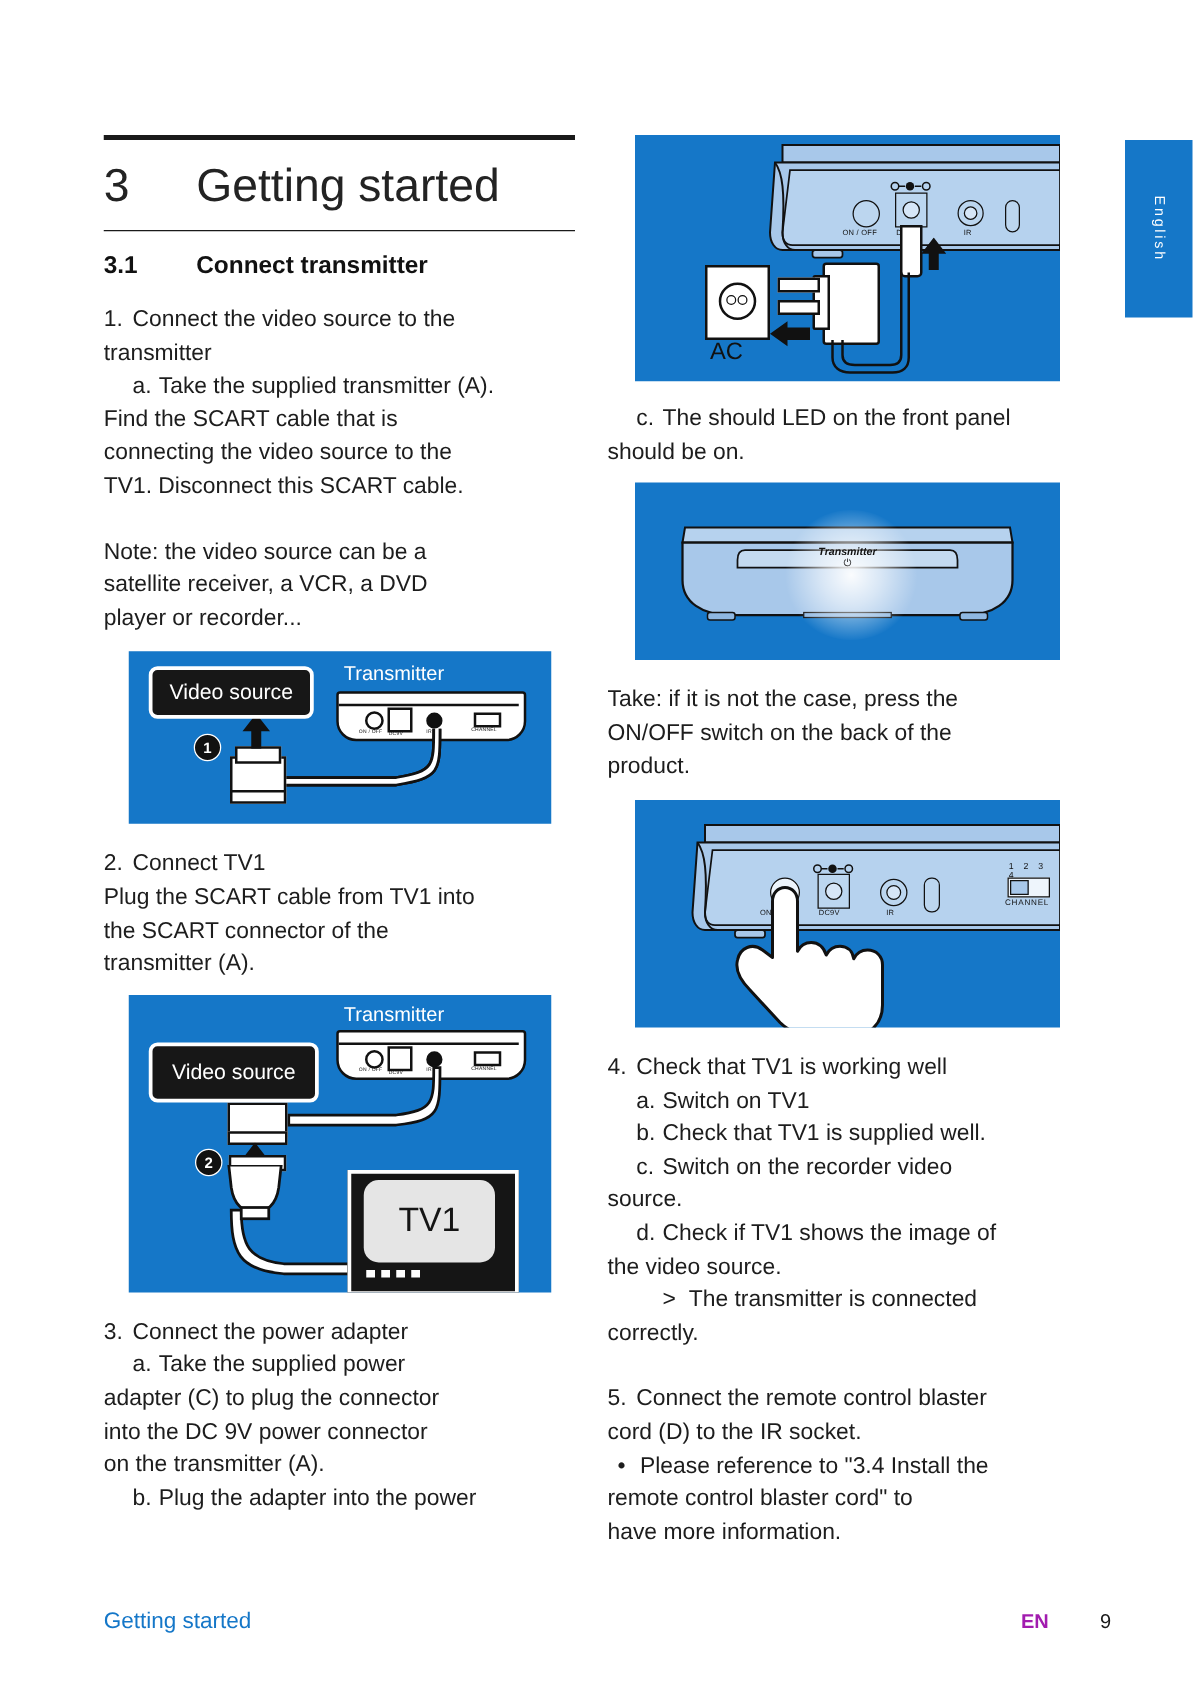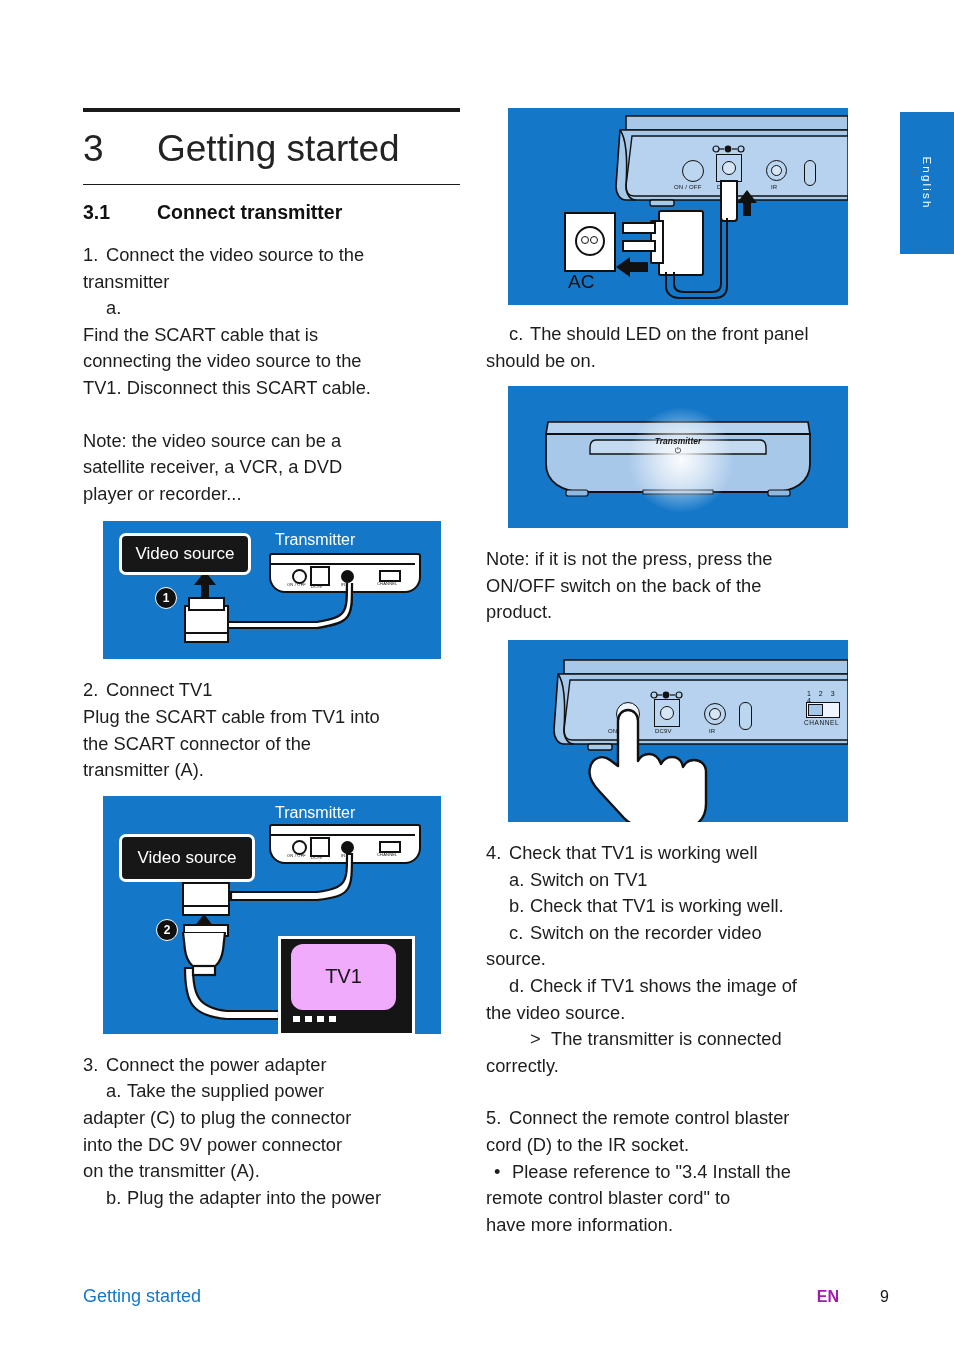--- a/index.html
+++ b/index.html
@@ -101,22 +101,22 @@
     position:absolute;left:2px;right:2px;top:2px;height:8px;
     border-bottom:2px solid #111;
   }
   .port{position:absolute;border:2px solid #111;background:#fff;}
   .port.round{border-radius:50%;}
   .plabel{position:absolute;font-size:4px;color:#111;letter-spacing:0.2px;white-space:nowrap;}
   .scartplug{position:absolute;background:#fff;border:2.4px solid #111;}
 
   
   .tvbox{position:absolute;background:#151515;border:3px solid #ffffff;}
-  .tvscreen{position:absolute;background:#f0abfc;border-radius:12px;
-     display:flex;align-items:center;justify-content:center;font-size:20px;color:#151515;}
+  .tvscreen{position:absolute;background:#e5e5e5;border-radius:12px;
+     display:flex;align-items:center;justify-content:center;font-size:27px;color:#151515;}
   .tvdots{position:absolute;display:flex;gap:5px;}
   .tvdots i{display:block;width:7px;height:6px;background:#fff;}
 
   
   .acplate{position:absolute;background:#fff;border:2px solid #111;}
   .acsock{position:absolute;border:2px solid #111;border-radius:50%;background:#fff;}
   .acsock b{position:absolute;width:6px;height:6px;border:1.6px solid #111;border-radius:50%;top:8px;}
   .aclabel{position:absolute;font-size:19px;color:#111;}
 
   
@@ -159,20 +159,21 @@
 
     <div class="txt">
       <div class="hang">
         <span class="mk mk-n">1.</span>
         <span>Connect the video source to the</span>
       </div>
       <p class="ind1">transmitter</p>
 
       <div class="hang ind1">
         <span class="mk mk-a">a.</span>
+        <span>Take the supplied transmitter (A).</span>
       </div>
       <p class="ind2">Find the SCART cable that is</p>
       <p class="ind2">connecting the video source to the</p>
       <p class="ind2">TV1. Disconnect this SCART cable.</p>
 
       <div class="blank"></div>
 
       <p class="ind1">Note: the video source can be a</p>
       <p class="ind1">satellite receiver, a VCR, a DVD</p>
       <p class="ind1">player or recorder...</p>
@@ -379,21 +380,21 @@
         <rect x="260" y="104" width="22" height="6" rx="2" fill="#8fb8e2" stroke="#111" stroke-width="1.2"></rect>
         <rect x="135" y="104" width="70" height="4" fill="#8fb8e2" stroke="#111" stroke-width="1"></rect>
       </svg>
 
       <div class="glow" style="left:118px;top:22px;width:110px;height:104px;"></div>
       <div style="position:absolute;left:111px;top:50px;width:118px;text-align:center;font-size:8.5px;font-weight:bold;font-style:italic;color:#111;">Transmitter</div>
       <div style="position:absolute;left:111px;top:60px;width:118px;text-align:center;font-size:8px;color:#111;">⏻</div>
     </div>
 
     <div class="txt" style="margin-top:18px;">
-      <p>Note: if it is not the press, press the</p>
+      <p>Take: if it is not the case, press the</p>
       <p>ON/OFF switch on the back of the</p>
       <p>product.</p>
     </div>
 
     <div class="fig" id="fig5" style="margin-top:14px;">
       <svg width="340" height="182" style="position:absolute;left:0;top:0;">
         <path d="M 56 20 L 340 20 L 340 34 L 56 34 Z" fill="#a8c8ea" stroke="#111" stroke-width="1.6"></path>
         <path d="M 50 34 L 340 34 L 340 104 L 56 104 C 50 104, 46 98, 46 90 Z" fill="#a8c8ea" stroke="#111" stroke-width="1.6"></path>
         <path d="M 62 40 L 340 40 L 340 100 L 64 100 C 58 100, 56 96, 56 90 Z" fill="#b6d2ee" stroke="#111" stroke-width="1.4"></path>
         <path d="M 50 34 C 56 42, 58 58, 56 90 C 56 98, 60 104, 66 104" fill="none" stroke="#111" stroke-width="1.6"></path>
@@ -434,21 +435,21 @@
       <div class="hang">
         <span class="mk mk-n">4.</span>
         <span>Check that TV1 is working well</span>
       </div>
       <div class="hang ind1">
         <span class="mk mk-a">a.</span>
         <span>Switch on TV1</span>
       </div>
       <div class="hang ind1">
         <span class="mk mk-a">b.</span>
-        <span>Check that TV1 is working well.</span>
+        <span>Check that TV1 is supplied well.</span>
       </div>
       <div class="hang ind1">
         <span class="mk mk-a">c.</span>
         <span>Switch on the recorder video</span>
       </div>
       <p class="ind2">source.</p>
       <div class="hang ind1">
         <span class="mk mk-a">d.</span>
         <span>Check if TV1 shows the image of</span>
       </div>

